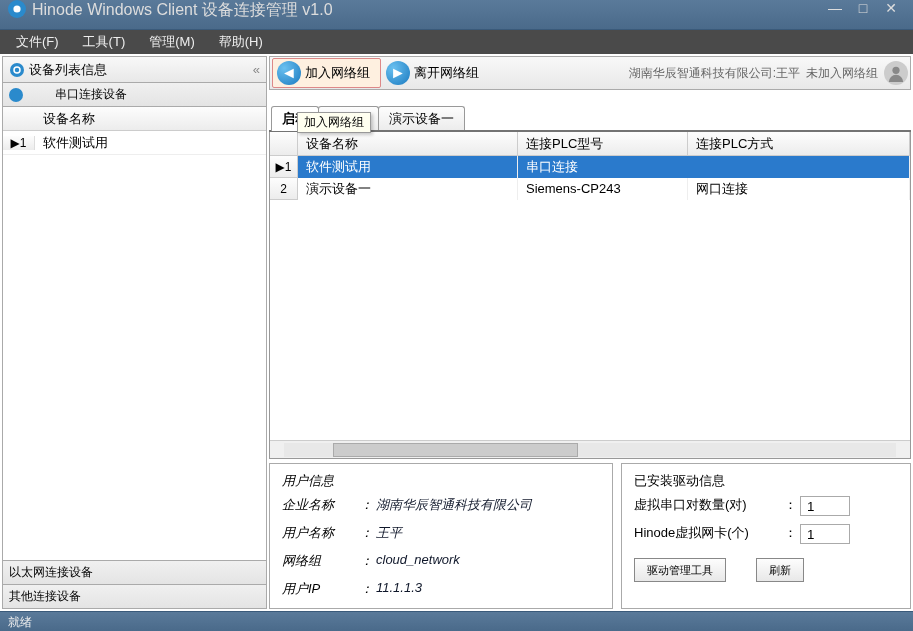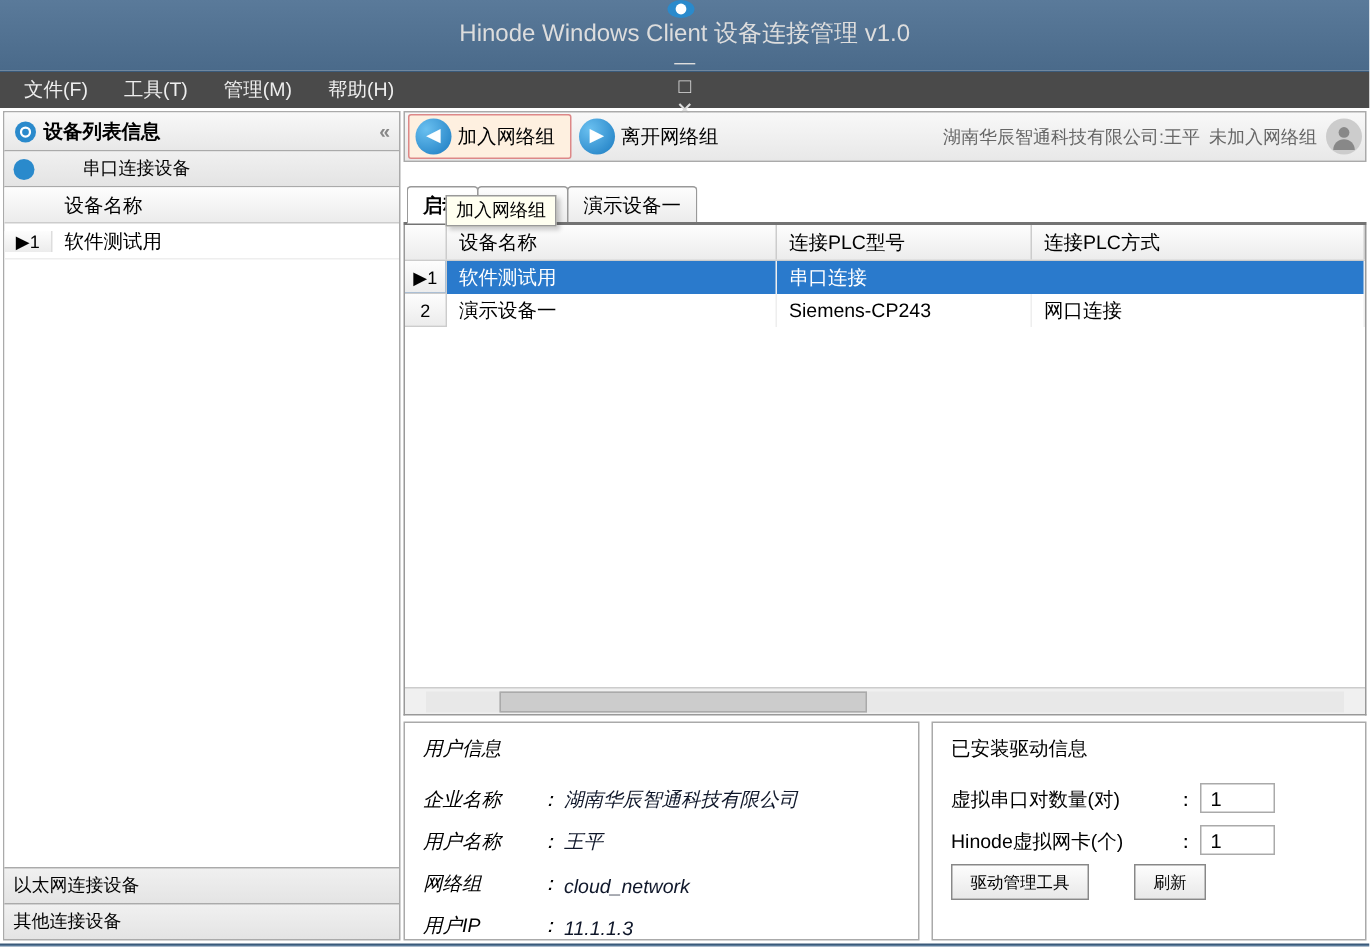--- a/index.html
+++ b/index.html
@@ -1,30 +1,30 @@
 <!DOCTYPE html>
 <html><head>
   <meta charset="utf-8">
   <style>
     * { box-sizing: border-box; margin: 0; padding: 0; font-family: "Microsoft YaHei", "SimSun", sans-serif; }
     body { width: 913px; height: 631px; background: #fff; overflow: hidden; font-size: 13px; }
     
-    .titlebar { height: 48px; background: linear-gradient(#5a7a9a, #4a6a8a); display: flex; align-items: center; padding: 0 8px; color: #e8e8e8; border-bottom: 1px solid #3a5a7a; flex-direction: column; }
+    .titlebar { height: 30px; background: linear-gradient(#5a7a9a, #4a6a8a); display: flex; align-items: flex-start; padding: 0 8px; color: #e8e8e8; border-bottom: 1px solid #3a5a7a; }
     .titlebar .logo { width: 18px; height: 18px; background: #2a8acc; border-radius: 50%; display: flex; align-items: center; justify-content: center; margin-right: 6px; }
     .titlebar .logo svg { width: 12px; height: 12px; fill: #fff; }
     .titlebar .title { font-size: 16px; color: #ddd; flex: 1; }
     .titlebar .winbtn { width: 28px; text-align: center; color: #ddd; cursor: pointer; font-size: 14px; }
     
     .menubar { height: 24px; background: #4a4a4a; display: flex; align-items: center; padding: 0 4px; color: #eee; font-size: 13px; }
     .menubar span { padding: 0 12px; cursor: pointer; }
     
     .mainrow { display: flex; height: 557px; }
     
     .sidebar { width: 265px; border: 1px solid #aaa; margin: 2px; display: flex; flex-direction: column; }
-    .side-hdr { height: 26px; background: linear-gradient(#f8f8f8, #e8e8e8); border-bottom: 1px solid #aaa; display: flex; align-items: center; padding: 0 6px; font-weight: bold; }
+    .side-hdr { height: 26px; background: linear-gradient(#f8f8f8, #e8e8e8); border-bottom: 1px solid #aaa; display: flex; align-items: center; padding: 0 6px; font-weight: normal; }
     .side-hdr .ico { width: 16px; height: 16px; margin-right: 4px; }
     .side-hdr .collapse { margin-left: auto; color: #888; cursor: pointer; }
     .side-sub { height: 24px; background: linear-gradient(#f0f0f0, #e4e4e4); border-bottom: 1px solid #aaa; display: flex; align-items: center; padding: 0 6px; font-size: 12px; gap: 28px; }
     .side-sub .globe { width: 14px; height: 14px; background: #2a8acc; border-radius: 50%; margin-right: 4px; }
     .side-table { flex: 1; background: #fff; }
     .side-th { display: flex; height: 24px; background: linear-gradient(#fdfdfd, #ececec); border-bottom: 1px solid #ccc; align-items: center; }
     .side-th .c1 { width: 32px; border-right: 1px solid #ddd; }
     .side-th .c2 { padding-left: 8px; }
     .side-tr { display: flex; height: 24px; align-items: center; border-bottom: 1px solid #eee; }
     .side-tr .c1 { width: 32px; background: linear-gradient(#fdfdfd, #ececec); border-right: 1px solid #ddd; text-align: center; font-size: 12px; }
@@ -60,21 +60,21 @@
     .gridbody { flex: 1; overflow: hidden; }
     .gridscroll { height: 18px; background: #f0f0f0; border-top: 1px solid #ccc; display: flex; align-items: center; }
     .gridscroll .track { flex: 1; height: 14px; margin: 0 14px; background: #e8e8e8; position: relative; }
     .gridscroll .thumb { position: absolute; left: 8%; width: 40%; height: 100%; background: #ccc; border: 1px solid #aaa; }
     
     .panels { height: 146px; display: flex; gap: 8px; margin-top: 4px; }
     .panel { border: 1px solid #aaa; padding: 8px 12px; }
     .panel.left { flex: 1; font-style: italic; }
     .panel.right { width: 290px; }
     .panel-title { font-size: 13px; margin-bottom: 6px; }
-    .field { display: flex; align-items: flex-end; height: 28px; font-size: 13px; }
+    .field { display: flex; align-items: flex-start; height: 28px; font-size: 13px; }
     .field .lbl { width: 78px; }
     .field .colon { width: 16px; }
     .field .val { color: #0f172a; }
     .field .ib { width: 50px; height: 20px; border: 1px solid #aaa; padding: 0 6px; background: #fff; }
     .btn { height: 24px; padding: 0 12px; border: 1px solid #888; background: linear-gradient(#fdfdfd, #e8e8e8); cursor: pointer; font-size: 11px; }
     .btnrow { display: flex; gap: 30px; margin-top: 6px; }
     
     .statusbar { height: 20px; background: linear-gradient(#5a7a9a, #4a6a8a); color: #eee; font-size: 12px; padding: 2px 8px; border-top: 1px solid #3a5a7a; }
   </style>
 </head>

